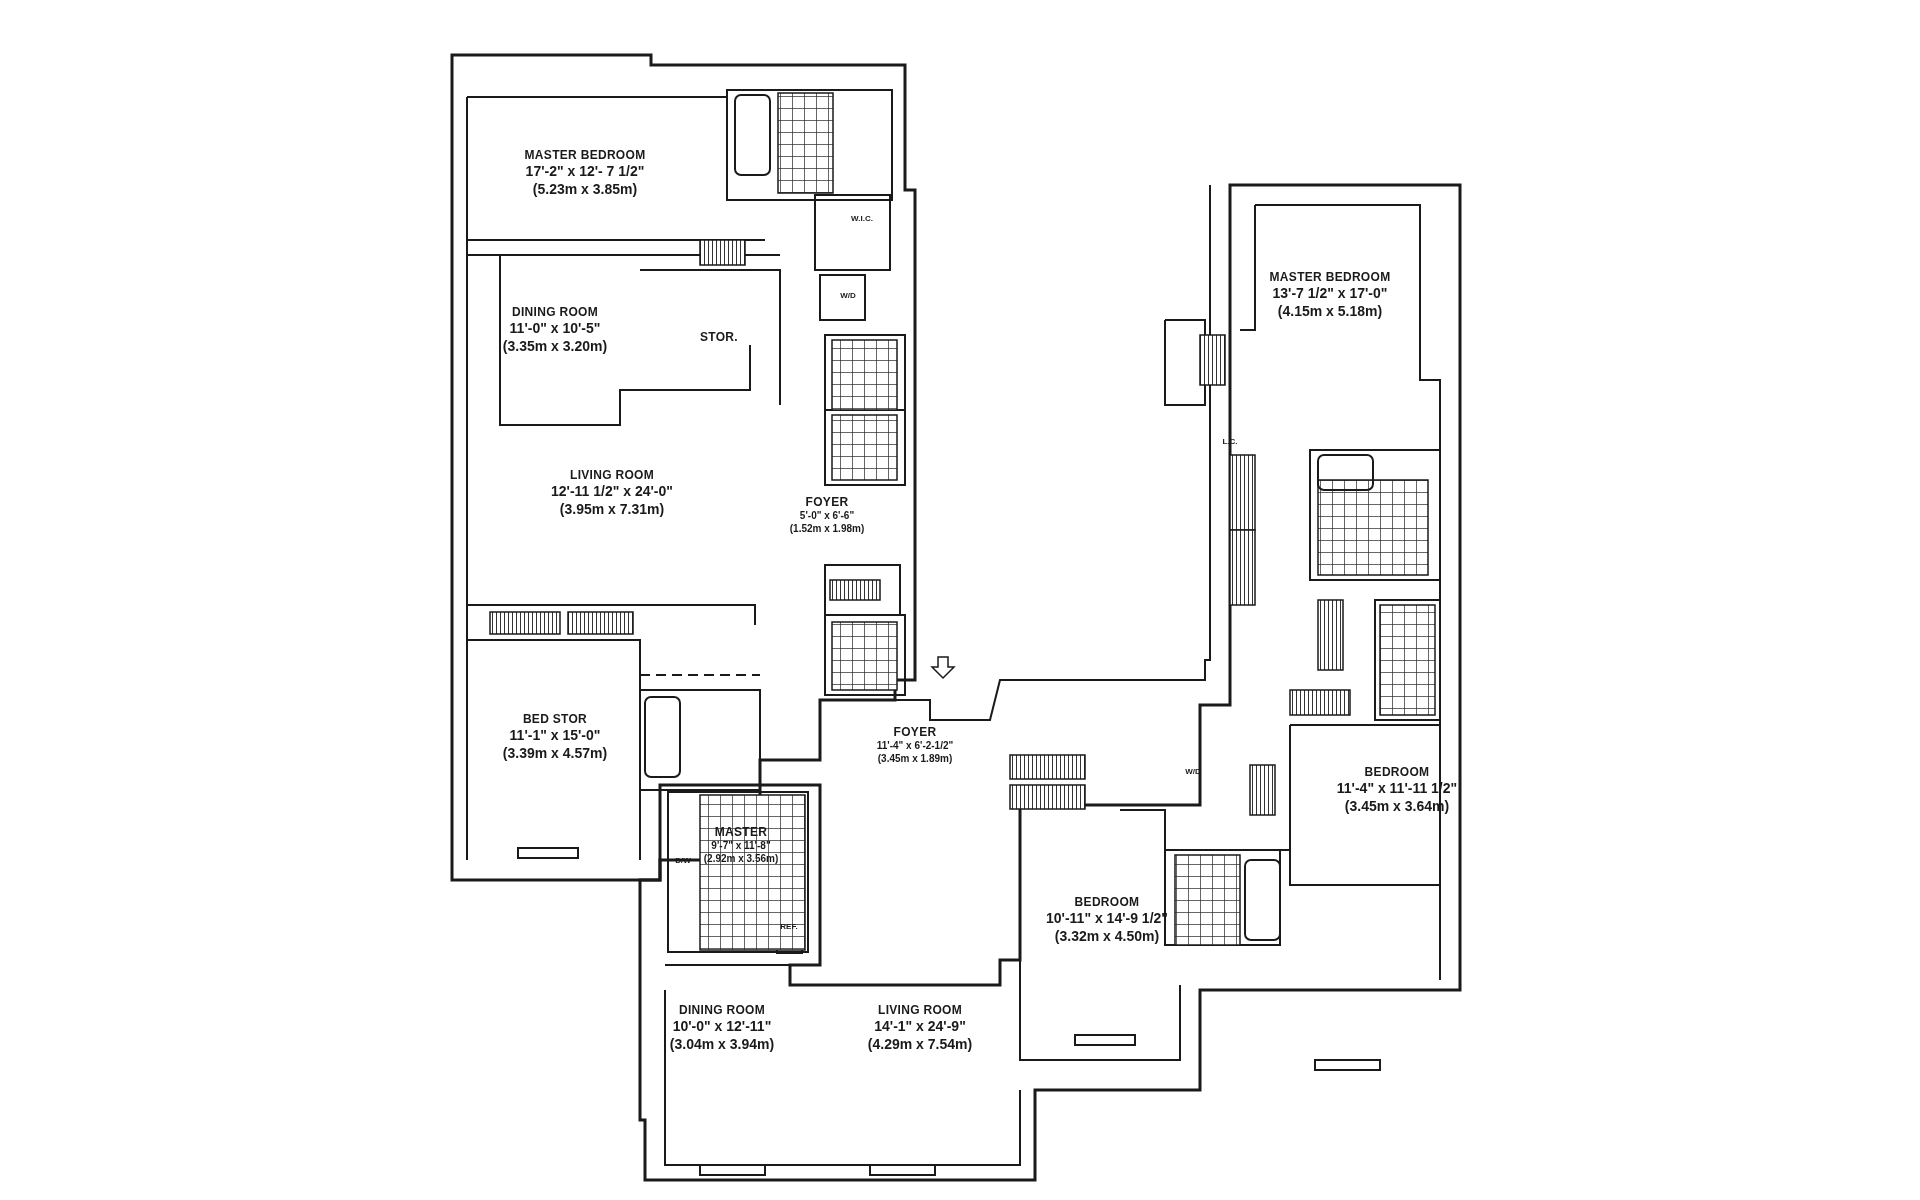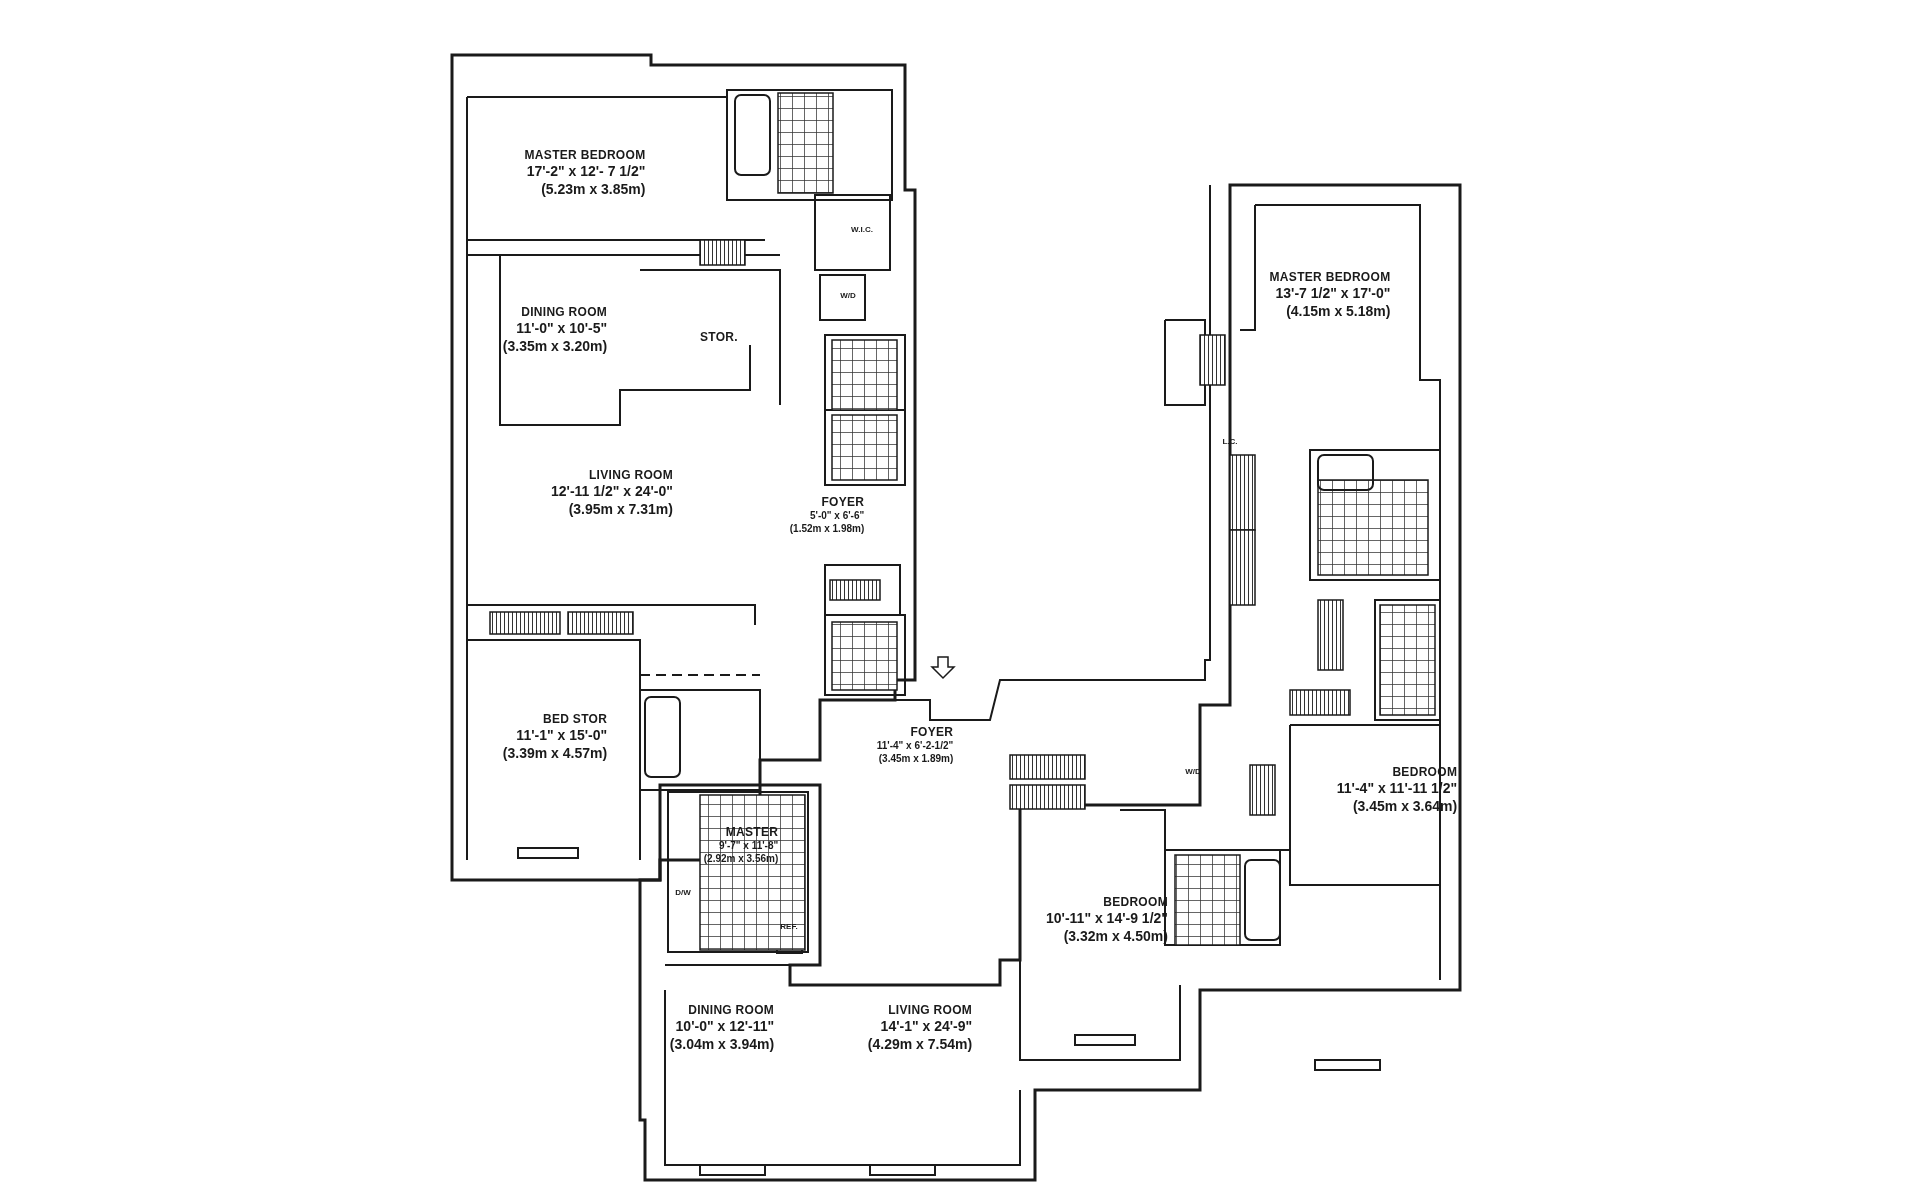--- a/index.html
+++ b/index.html
@@ -1,19 +1,19 @@
 <!DOCTYPE html>
 <html><head>
 <meta charset="utf-8">
 <style>
   html, body { margin:0; padding:0; background:#ffffff; }
   body { width:1920px; height:1200px; position:relative; overflow:hidden;
          font-family:"Liberation Sans", sans-serif; color:#1a1a1a; }
   #plan { position:absolute; left:0; top:0; width:1920px; height:1200px; }
-  .label { position:absolute; text-align:right; font-weight:bold; line-height:1.25;
+  .label { position:absolute; text-align:center; font-weight:bold; line-height:1.25;
            transform:translateX(-50%); white-space:nowrap; }
   .label .name { font-size:12px; letter-spacing:0.3px; }
   .label .dim { font-size:14px; }
   .label.small .name { font-size:12px; }
   .label.small .dim { font-size:10px; }
   .tag { position:absolute; font-size:8px; font-weight:bold; transform:translate(-50%,-50%); }
 </style>
 </head>
 <body>
 
@@ -136,21 +136,21 @@
     <div class="label small" style="left: 827px; top: 495px;">
       <div class="name">FOYER</div>
       <div class="dim">5'-0" x 6'-6"</div>
       <div class="dim">(1.52m x 1.98m)</div>
     </div>
     <div class="label" style="left: 555px; top: 712px;">
       <div class="name">BED STOR</div>
       <div class="dim">11'-1" x 15'-0"</div>
       <div class="dim">(3.39m x 4.57m)</div>
     </div>
-    <div class="tag" style="left: 862px; top: 229px;">W.I.C.</div>
+    <div class="tag" style="left: 862px; top: 218px;">W.I.C.</div>
     <div class="tag" style="left: 848px; top: 295px;">W/D</div>
     <div class="label small" style="left: 915px; top: 725px;">
       <div class="name">FOYER</div>
       <div class="dim">11'-4" x 6'-2-1/2"</div>
       <div class="dim">(3.45m x 1.89m)</div>
     </div>
     <div class="label small" style="left: 741px; top: 825px;">
       <div class="name">MASTER</div>
       <div class="dim">9'-7" x 11'-8"</div>
       <div class="dim">(2.92m x 3.56m)</div>
@@ -173,17 +173,17 @@
     <div class="label" style="left: 1397px; top: 765px;">
       <div class="name">BEDROOM</div>
       <div class="dim">11'-4" x 11'-11 1/2"</div>
       <div class="dim">(3.45m x 3.64m)</div>
     </div>
     <div class="label" style="left: 1330px; top: 270px;">
       <div class="name">MASTER BEDROOM</div>
       <div class="dim">13'-7 1/2" x 17'-0"</div>
       <div class="dim">(4.15m x 5.18m)</div>
     </div>
-    <div class="tag" style="left: 683px; top: 892px;">D/W</div>
+    <div class="tag" style="left: 683px; top: 860px;">D/W</div>
     <div class="tag" style="left: 789px; top: 926px;">REF.</div>
     <div class="tag" style="left: 1193px; top: 771px;">W/D</div>
     <div class="tag" style="left: 1230px; top: 417px; margin-top: 24px;">L.C.</div>
   </div>
 
 </body></html>

